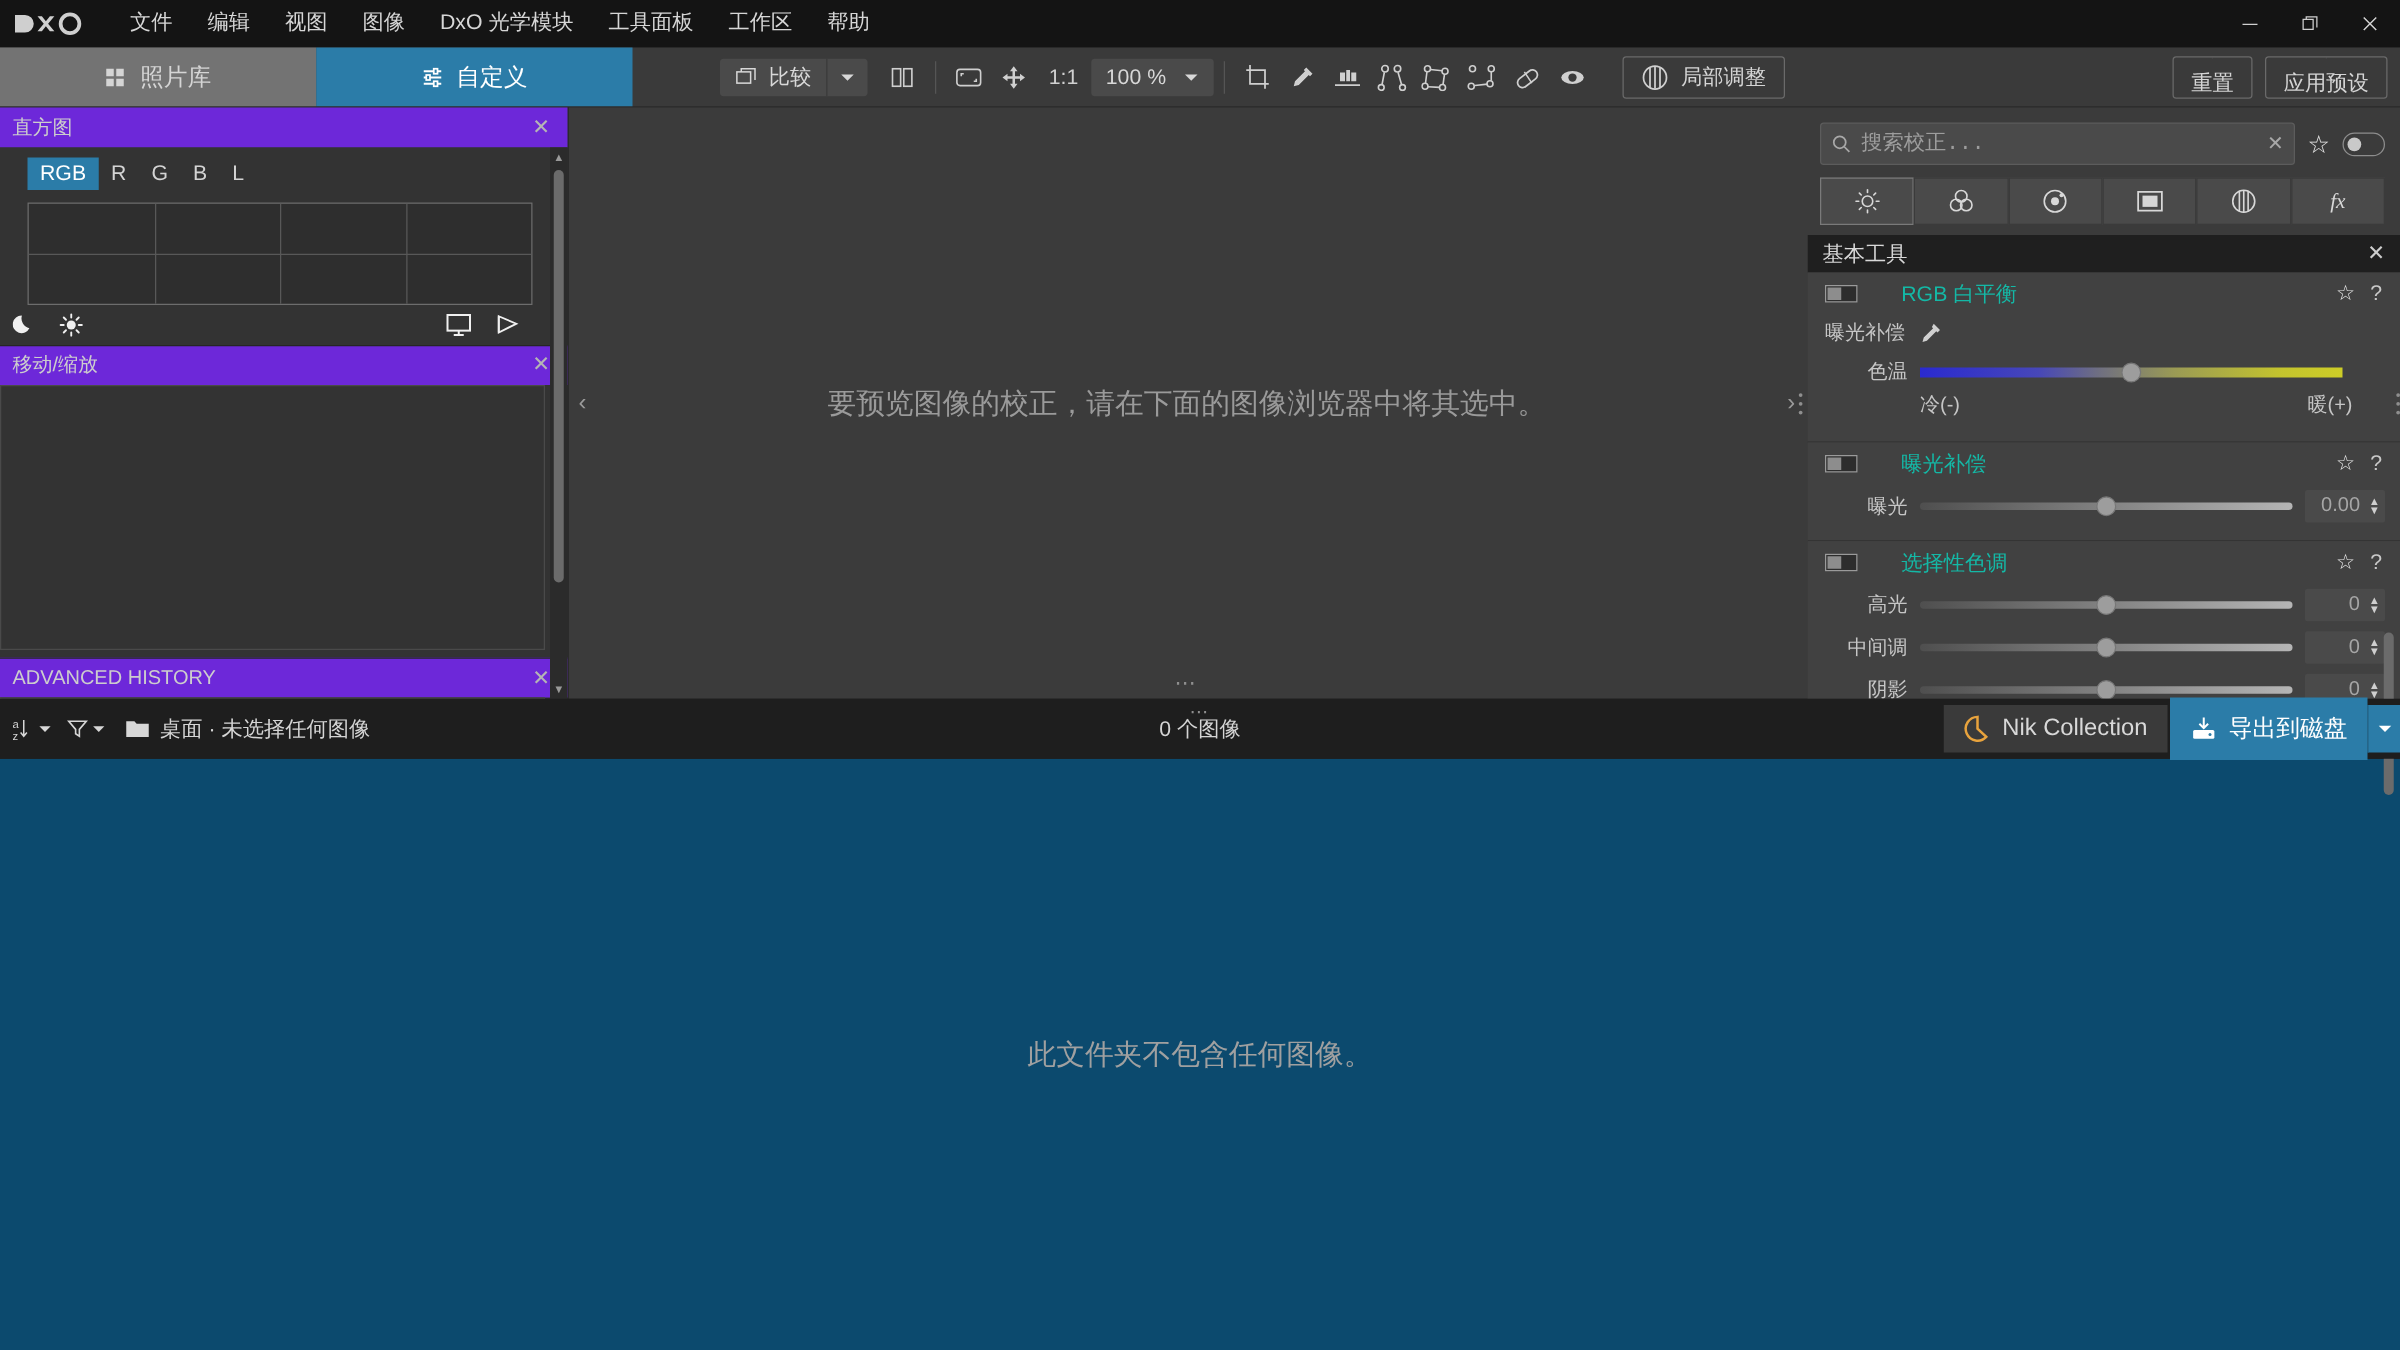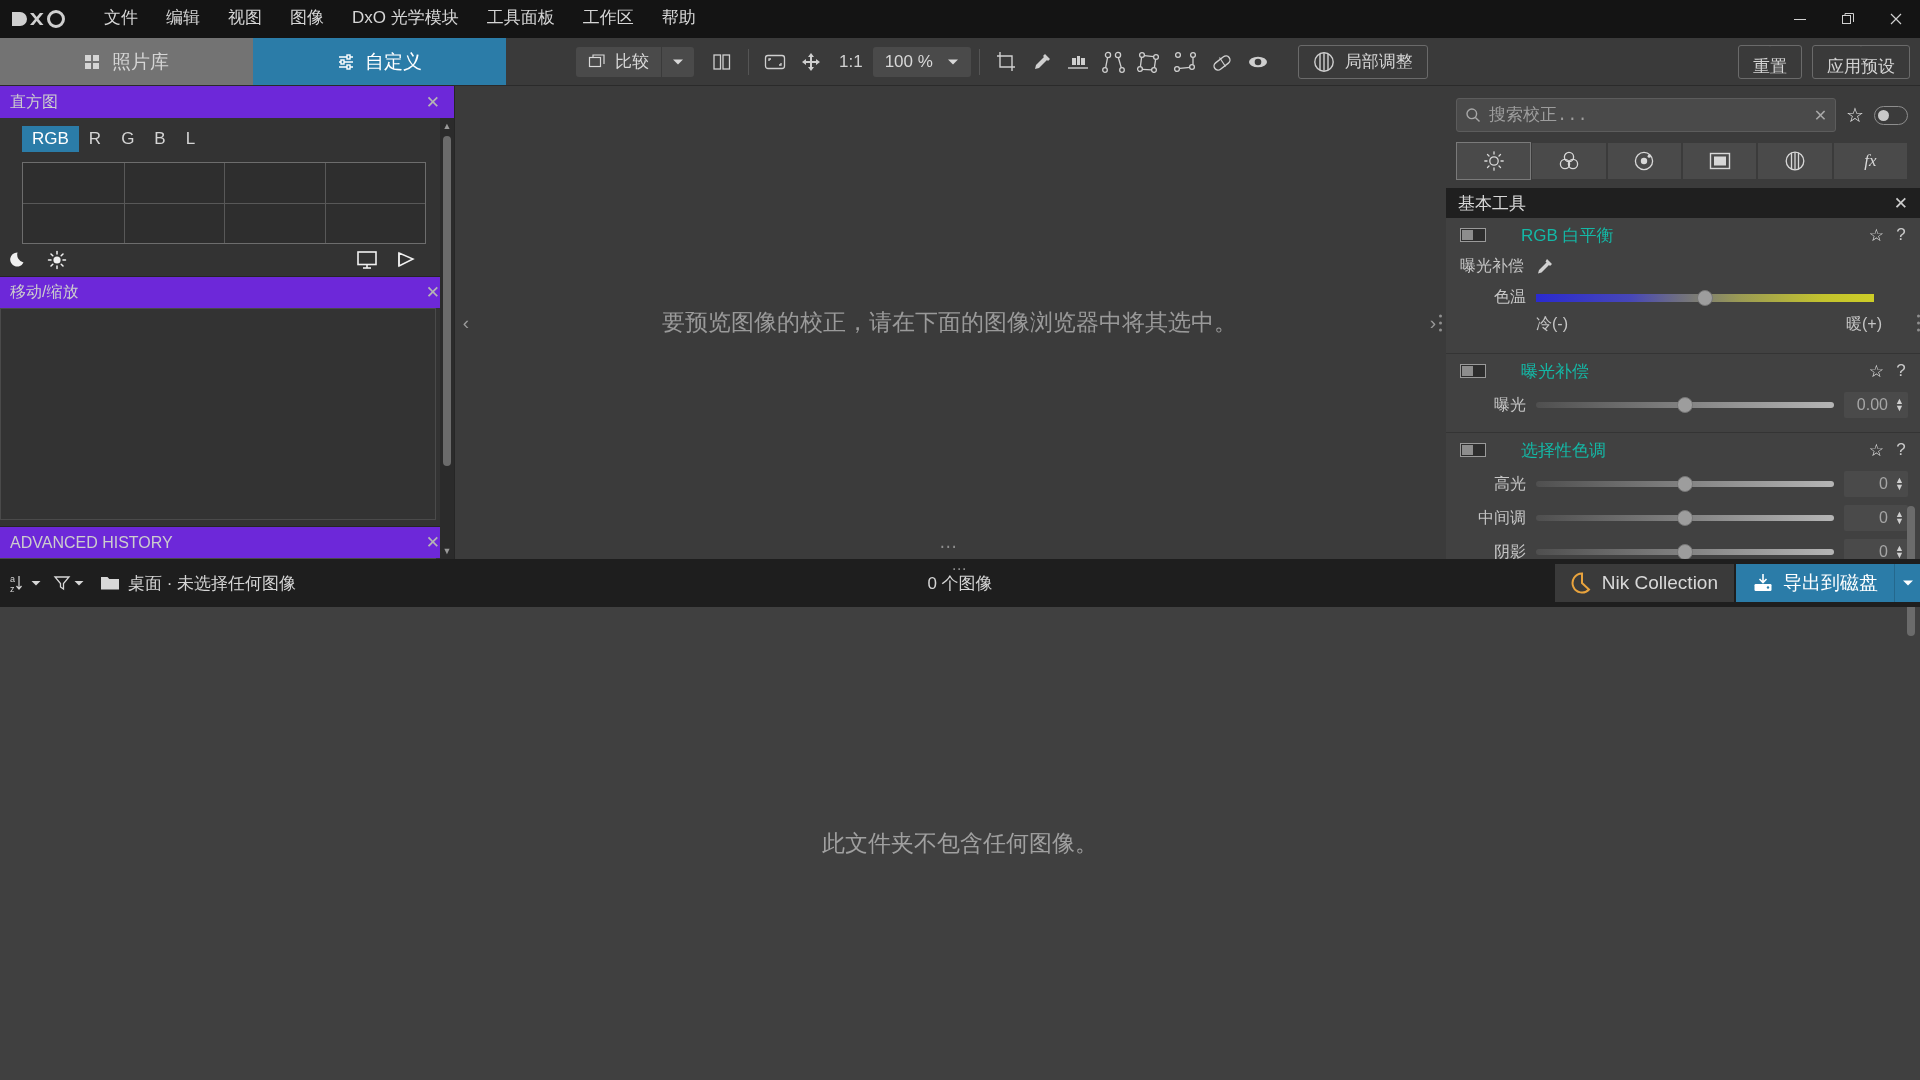--- a/index.html
+++ b/index.html
@@ -238,32 +238,32 @@
   .sb-left { display: flex; align-items: center; gap: 12px; }
   .sb-btn { display: flex; align-items: center; gap: 3px; color: #d7d7d7; font-size: 16px; }
   .sb-path { display: flex; align-items: center; gap: 8px; font-size: 17px; color: #d5d5d5; margin-left: 4px; }
   .sb-center { position: absolute; left: 50%; transform: translateX(-50%); font-size: 17px; color: #d5d5d5; }
   .sb-right { margin-left: auto; display: flex; align-items: center; height: 100%; }
   .nik {
     display: flex; align-items: center; gap: 9px; background: #3a3a3a; height: 38px;
     padding: 0 16px; font-size: 19px; color: #d8d8d8; margin-right: 2px;
   }
   .export {
-    display: flex; align-items: center; gap: 9px; background: #2b7ca8; height: 38px;
+    display: flex; align-items: center; gap: 9px; background: #2b7ca8; height: 50px;
     padding: 0 16px; font-size: 19px; color: #fff;
   }
   .export-arrow {
     background: #2b7ca8; width: 26px; height: 38px; display: flex; align-items: center;
     justify-content: center; color: #fff; border-left: 1px solid #24688d;
   }
   .sb-grip { position: absolute; left: 50%; transform: translateX(-50%); top: 1px; color: #8f8f8f; font-size: 15px; letter-spacing: 2px; }
 
   
   .browser {
-    flex: 1; background: #404040; display: flex; align-items: center; justify-content: center;
+    flex: 1; background: #0c4a6e; display: flex; align-items: center; justify-content: center;
   }
   .browser-msg { font-size: 23px; color: #a0a0a0; }
 
   svg { display: block; }
 </style>
 </head>
 <body>
 
 <div class="app">
 

